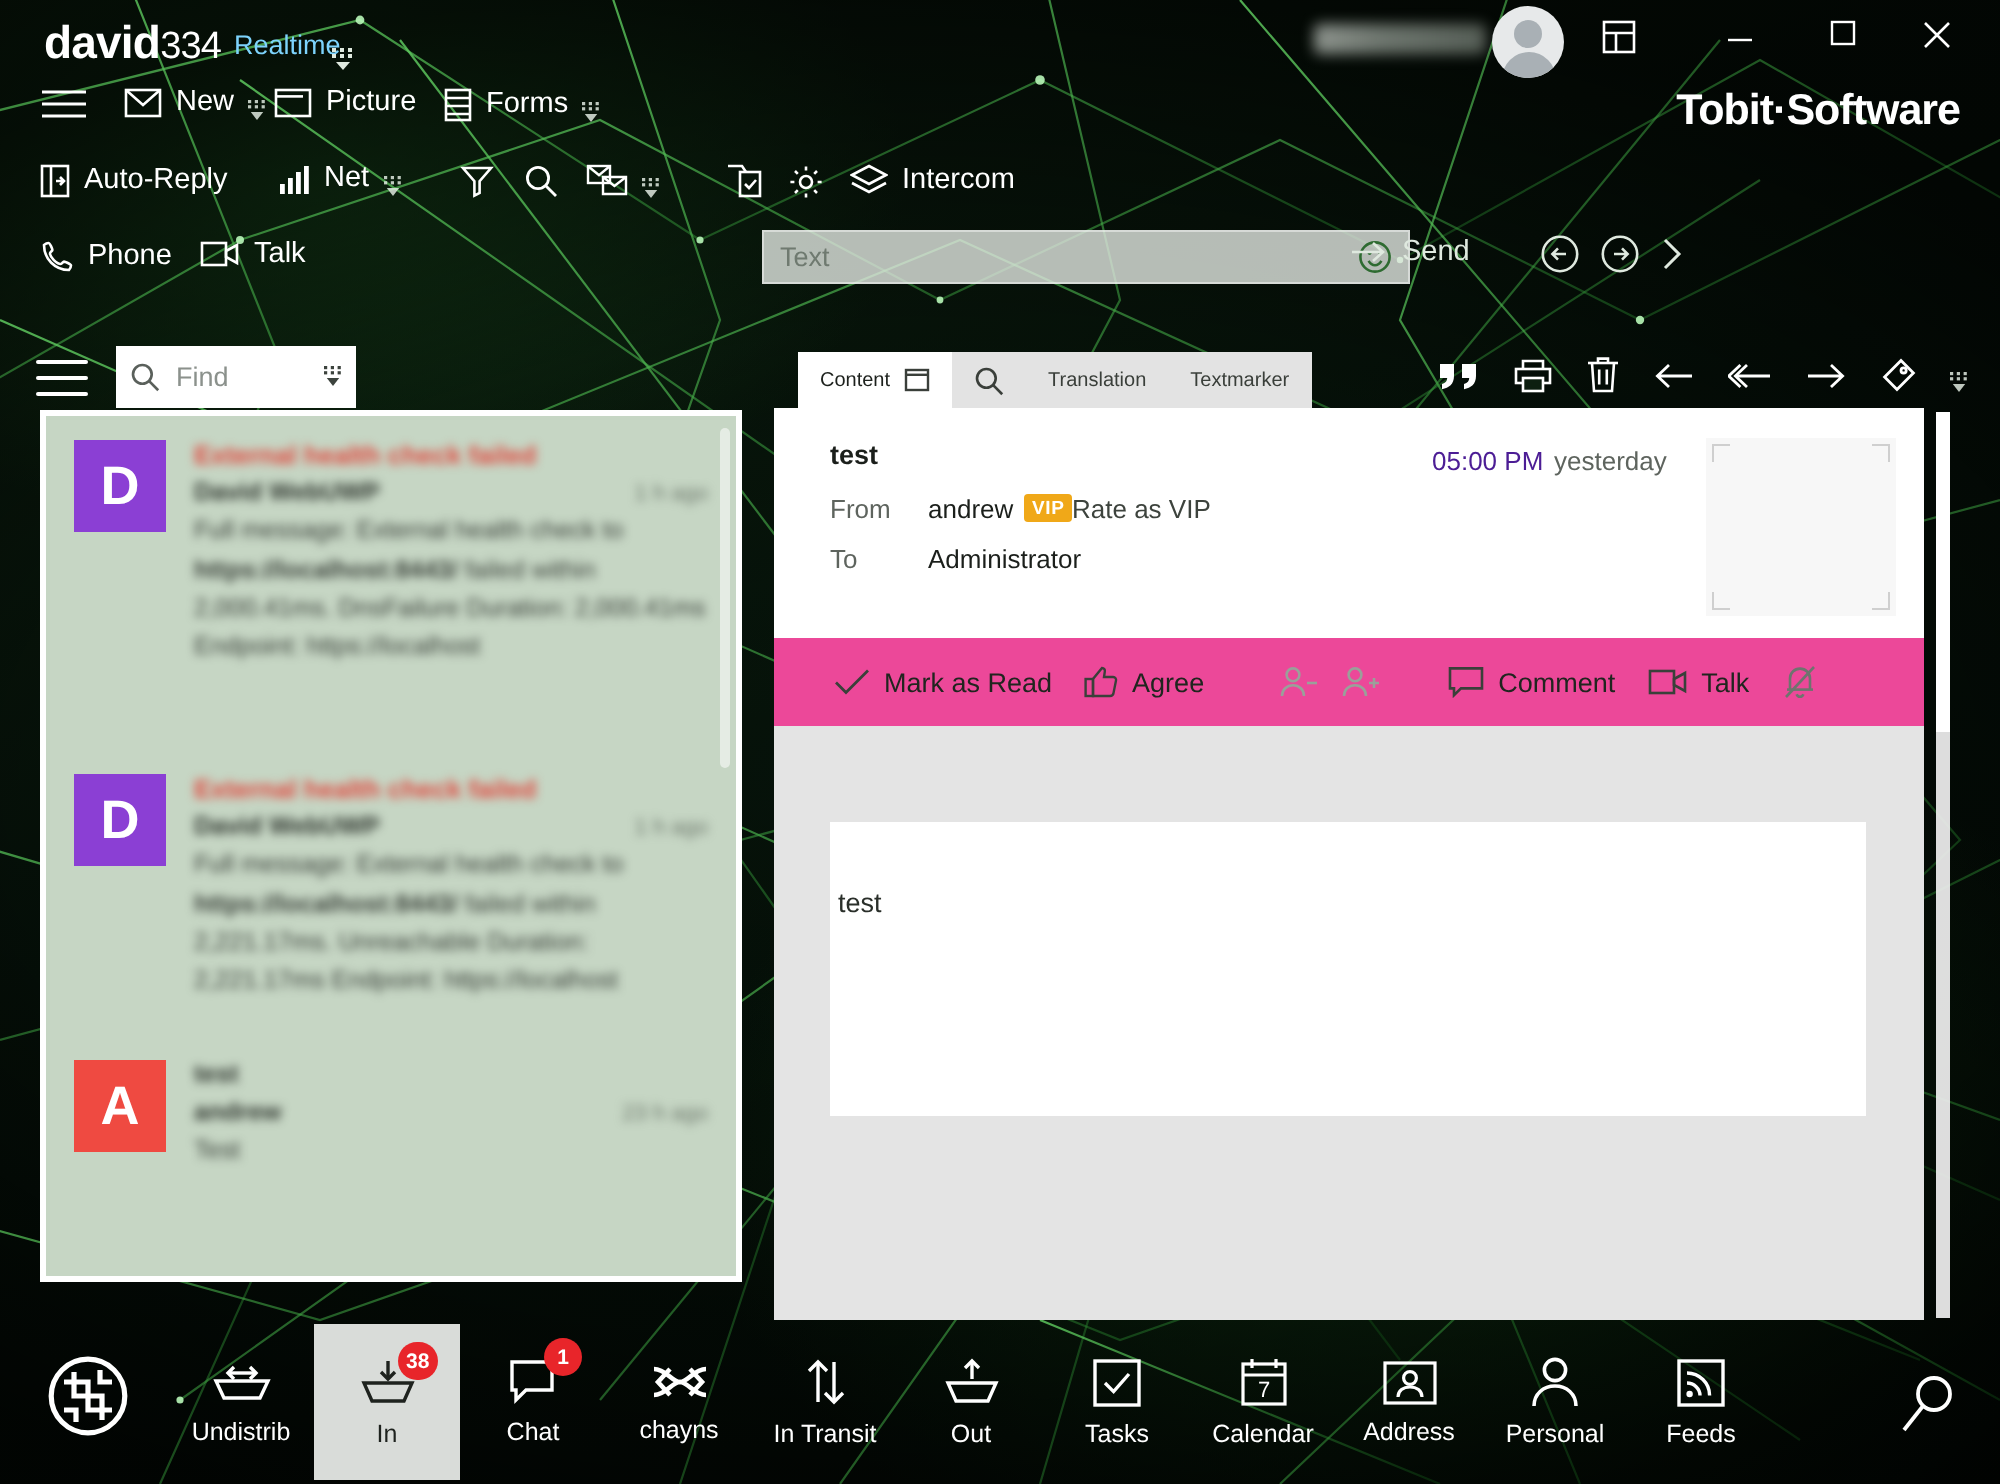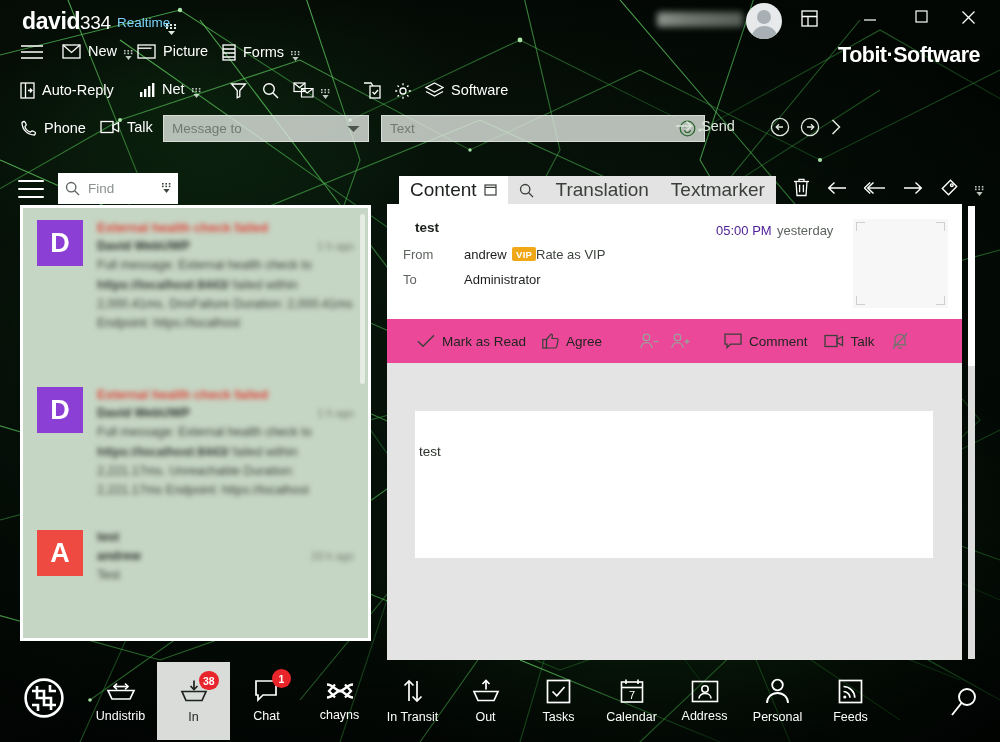--- a/index.html
+++ b/index.html
@@ -90,31 +90,31 @@
   .mtime { font-size:11px; color:#6d786c; white-space:nowrap; padding-left:6px; }
   .mprev { font-size:12.5px; color:#3a413a; line-height:1.55; margin-top:3px; }
   .mprev b { font-weight:700; }
 
   .lscroll { position:absolute; right:3px; top:6px; width:5px; height:170px; background:rgba(255,255,255,.55); border-radius:3px; }
 
   
   .tabs { position:absolute; left:399px; top:176px; display:flex; align-items:flex-end; height:28px; }
   .tab {
     height:28px; display:flex; align-items:center; gap:7px; padding:0 11px;
-    font-size:19px; color:#3a3f3a; background:#e3e3e3;
+    font-size:10px; color:#3a3f3a; background:#e3e3e3;
   }
   .tab.active { background:#fff; color:#1d211d; }
 
   .contentpanel {
     position:absolute; left:387px; top:204px; width:575px; height:456px;
     background:#fff; border:0;
   }
   .chead { position:absolute; left:0; top:0; width:100%; height:115px; background:#fff; }
   .csubj { position:absolute; left:28px; top:16px; font-size:13.5px; font-weight:700; color:#1b1f1b; }
-  .clab  { position:absolute; left:16px; font-size:13px; color:#5e645e; }
+  .clab  { position:absolute; left:28px; font-size:13px; color:#5e645e; }
   .cval  { position:absolute; left:77px; font-size:13px; color:#1b1f1b; }
   .vip {
     position:absolute; left:125px; top:43px; background:#f0a818; color:#fff;
     font-size:9.5px; font-weight:700; padding:1.5px 4px; border-radius:2px; letter-spacing:.3px;
   }
   .viptxt { position:absolute; left:149px; top:43px; font-size:13px; color:#3d433d; }
   .ctime { position:absolute; left:329px; top:19px; font-size:13px; color:#4c1d95; }
   .cdate { position:absolute; left:390px; top:19px; font-size:13px; color:#5e645e; }
   .thumb {
     position:absolute; left:466px; top:15px; width:95px; height:89px; background:#f7f7f7;
@@ -380,43 +380,37 @@
     <svg width="18" height="18" viewBox="0 0 18 18" fill="none" stroke="#fff" stroke-width="1.3">
       <circle cx="9" cy="9" r="3"></circle>
       <path d="M9 1.2v2M9 14.8v2M1.2 9h2M14.8 9h2M3.5 3.5l1.4 1.4M13.1 13.1l1.4 1.4M14.5 3.5l-1.4 1.4M4.9 13.1l-1.4 1.4"></path>
     </svg>
   </div>
   <div class="tb" style="left:425px; top:82px">
     <svg width="19" height="17" viewBox="0 0 19 17" fill="none" stroke="#fff" stroke-width="1.3">
       <path d="M9.5 1L18 5.5L9.5 10L1 5.5Z"></path>
         <path d="M1 9.5L9.5 14L18 9.5"></path>
     </svg>
-    <span class="lbl">Software</span>
+    <span class="lbl">Intercom</span>
   </div>
 
   <div class="tb" style="left:20px; top:120px">
     <svg width="17" height="17" viewBox="0 0 17 17" fill="none" stroke="#fff" stroke-width="1.3">
       <path d="M2 2.5c0 7 5.5 12.5 12.5 12.5 0 0 1-1.2 1-2.2 0-.8-3-2-3.5-2s-1 1.2-1.6 1.2C8.3 12 5 8.7 5 6.6c0-.6 1.2-1.1 1.2-1.6S5 1.5 4.2 1.5C3.2 1.5 2 2.5 2 2.5Z"></path>
     </svg>
     <span class="lbl">Phone</span>
   </div>
   <div class="tb" style="left:100px; top:120px">
     <svg width="20" height="14" viewBox="0 0 20 14" fill="none" stroke="#fff" stroke-width="1.3">
       <rect x="1" y="1.5" width="12" height="11"></rect>
         <path d="M13 5.5L18.5 2.5V11.5L13 8.5Z"></path>
     </svg>
     <span class="lbl">Talk</span>
   </div>
 
-  <div class="fld msgto">
-    <span>Message to</span>
-    <svg style="margin-left:auto" width="13" height="8" viewBox="0 0 13 8">
-        <path d="M0.5 1L6.5 7L12.5 1Z" fill="#4b554c"></path>
-      </svg>
-  </div>
   <div class="fld text">
     <span>Text</span>
     <svg style="margin-left:auto" width="17" height="17" viewBox="0 0 17 17" fill="none" stroke="#2e6b31" stroke-width="1.3">
       <circle cx="8.5" cy="8.5" r="7.3"></circle>
         <circle cx="5.8" cy="6.6" r=".9" fill="#2e6b31" stroke="none"></circle>
         <circle cx="11.2" cy="6.6" r=".9" fill="#2e6b31" stroke="none"></circle>
         <path d="M5.3 10.4c.9 1.5 2 2.2 3.2 2.2s2.3-.7 3.2-2.2"></path>
     </svg>
   </div>
 

